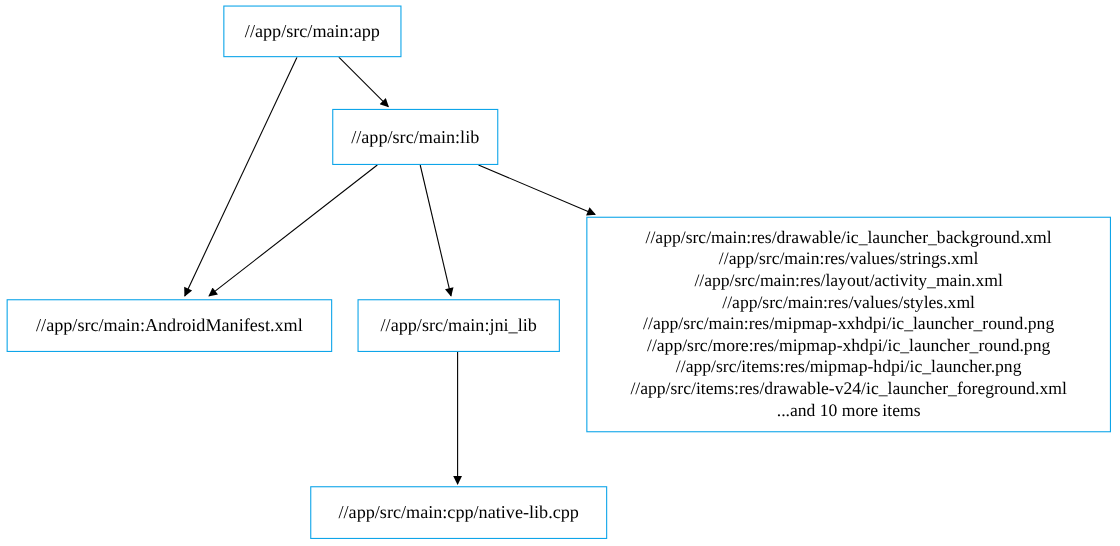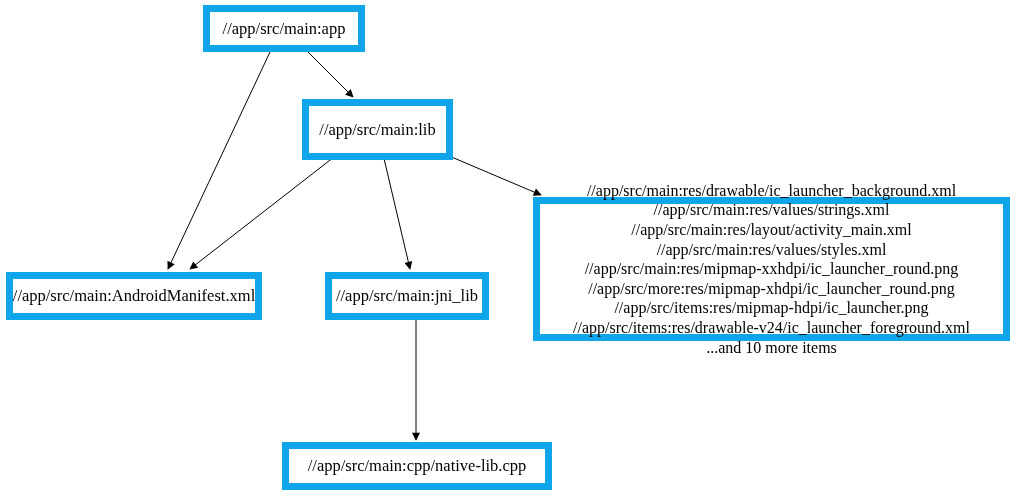--- a/index.html
+++ b/index.html
@@ -20,39 +20,39 @@
     position: absolute;
     left: 0;
     top: 0;
     width: 1018px;
     height: 496px;
     pointer-events: none;
   }
   .node {
     position: absolute;
     box-sizing: border-box;
-    border: 7px solid #0ea5e9;
+    border: 1px solid #0ea5e9;
     background: #ffffff;
     display: flex;
     align-items: center;
     justify-content: center;
     font-size: 16.5px;
     white-space: nowrap;
   }
   .node.multiline {
     flex-direction: column;
     justify-content: center;
     line-height: 19.6px;
     font-size: 16px;
   }
   #node-app            { left: 203px; top: 5px;   width: 162px; height: 47px; }
-  #node-lib            { left: 302px; top: 99px;  width: 151px; height: 61px; }
-  #node-manifest       { left: 6px;   top: 272px; width: 256px; height: 48px; }
-  #node-jni-lib        { left: 325px; top: 272px; width: 164px; height: 48px; }
-  #node-res-group      { left: 533px; top: 197px; width: 477px; height: 144px; }
+  #node-lib            { left: 302px; top: 99px;  width: 151px; height: 51px; }
+  #node-manifest       { left: 6px;   top: 272px; width: 296px; height: 48px; }
+  #node-jni-lib        { left: 325px; top: 272px; width: 184px; height: 48px; }
+  #node-res-group      { left: 533px; top: 197px; width: 477px; height: 196px; }
   #node-native-lib-cpp { left: 282px; top: 442px; width: 270px; height: 48px; }
   .res-line {
     display: block;
   }
 </style>
 </head>
 <body>
 
 <div id="canvas">
 

